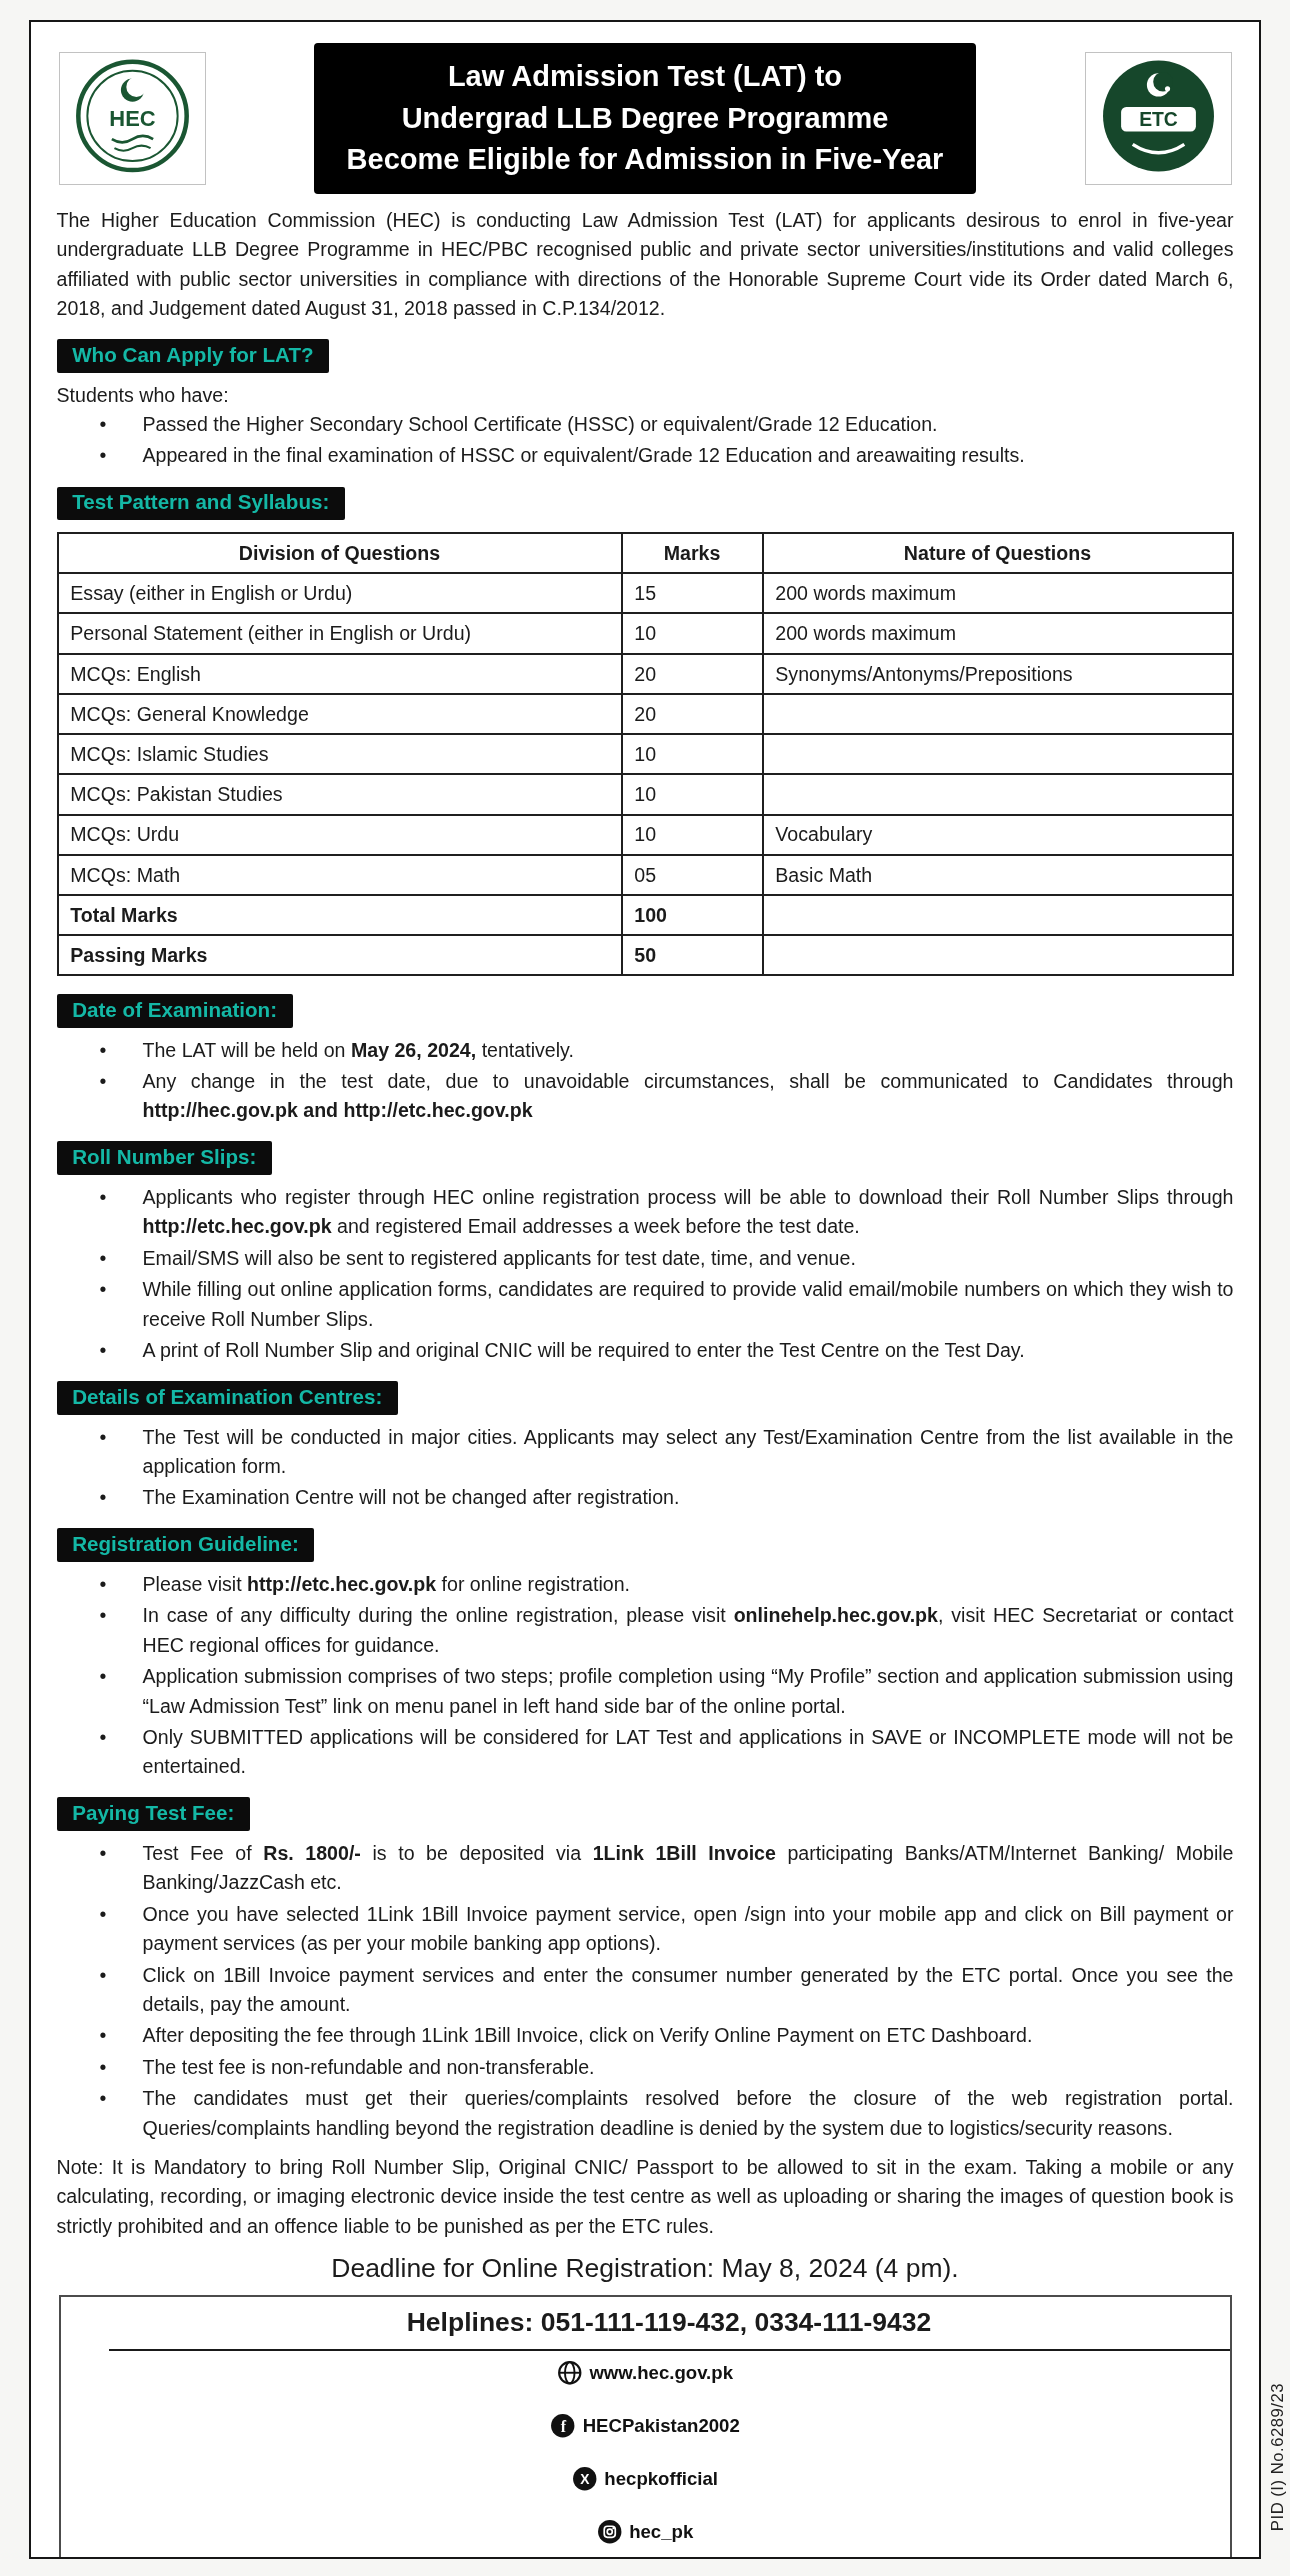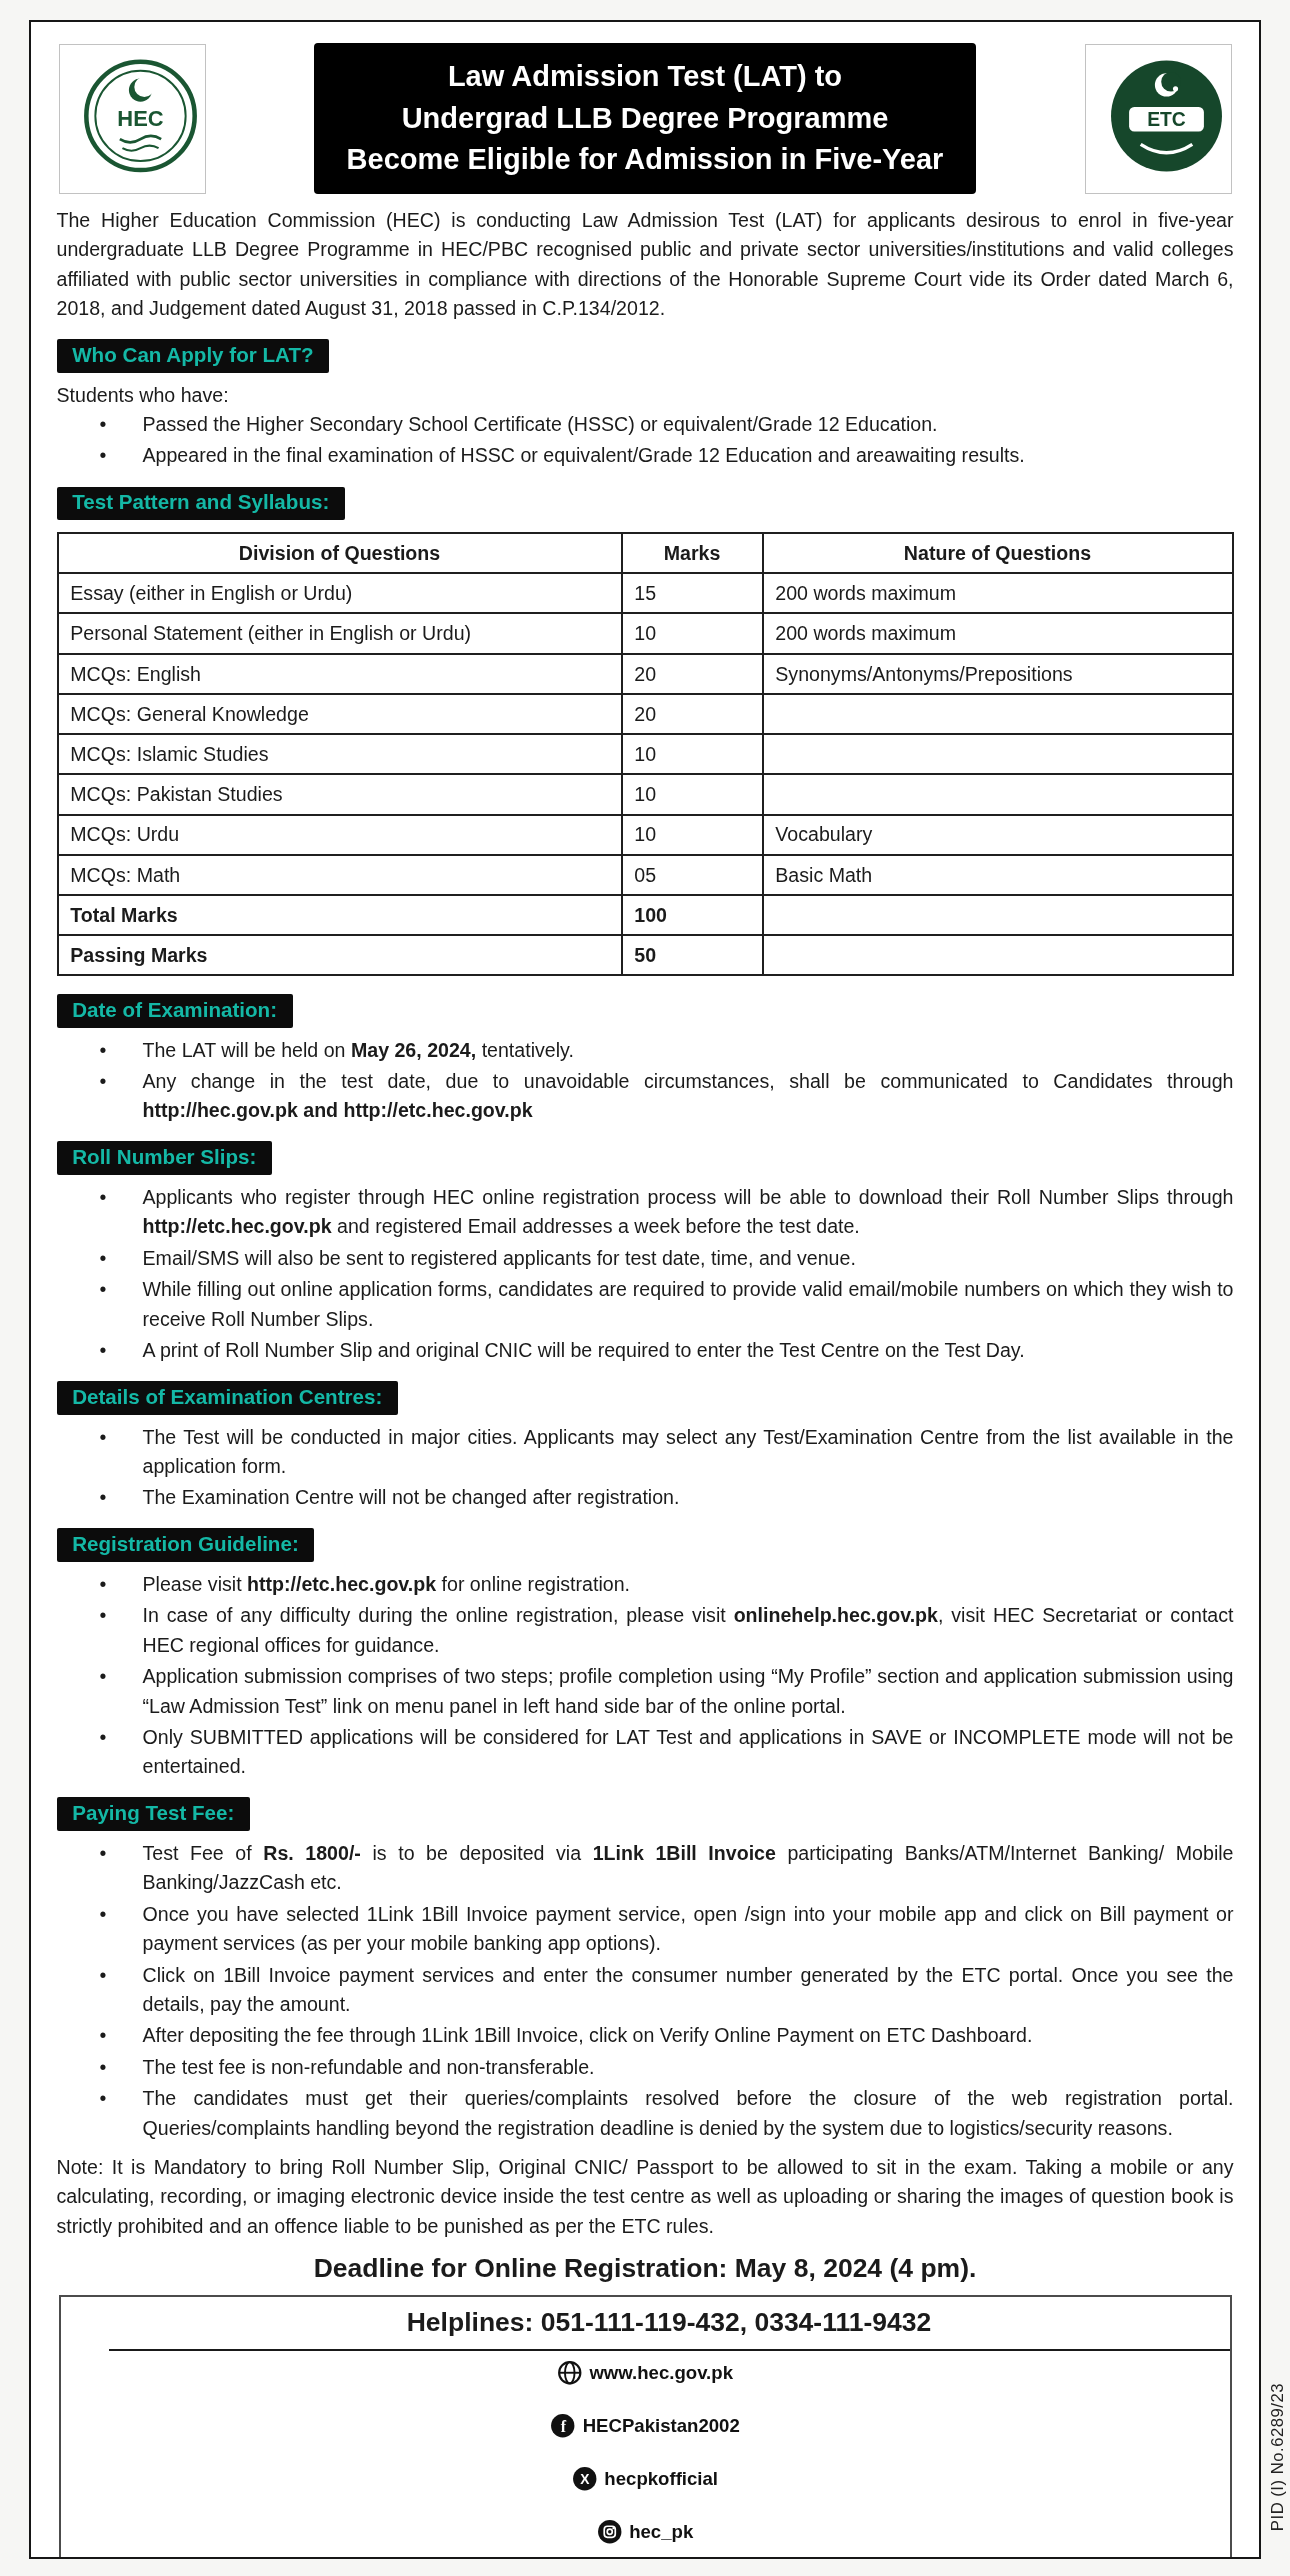--- a/index.html
+++ b/index.html
@@ -15,23 +15,23 @@
     position:absolute; left:29px; top:19.6px;
     width:1232px; height:2539px;
     background:#ffffff;
     border:2px solid #161616;
     padding:15.7px 25.5px 11.8px;
     overflow:hidden;
   }
   
   .hdr { display:flex; align-items:center; justify-content:space-between; margin:5.9px 2px 11.8px; }
   .logo-box {
-    width:147px; height:150px; background:#fff;
+    width:147px; height:133px; background:#fff;
     border:1px solid #c2c2c2;
-    display:flex; align-items:center; justify-content:flex-end; flex:none;
+    display:flex; align-items:center; justify-content:center; flex:none;
   }
   .logo-box svg { width:129px; height:147px; }
   .title-wrap { flex:1; display:flex; justify-content:center; }
   .titlebox {
     background:var(--title-bg,#000); color:#ffffff; text-align:center;
     font-weight:700; font-size:29px; line-height:1.44;
     padding:12.8px 33px; border-radius:3.9px; max-width:834px;
   }
   
   .intro { font-size:19.6px; line-height:1.5; text-align:justify; margin:3.9px 0 2px; }
@@ -50,21 +50,21 @@
   .pattern-table { width:100%; border-collapse:collapse; margin:3.9px 0 3.9px; }
   .pattern-table th, .pattern-table td {
     border:2px solid #1f1f1f; font-size:19.6px; padding:5.9px 11.8px; line-height:1.35;
   }
   .pattern-table th { text-align:center; font-weight:700; }
   .pattern-table td.c-left { text-align:left; }
   .pattern-table td.c-center { text-align:left; }
   .pattern-table tr.bold-row td { font-weight:700; }
   
   .note { font-size:19.6px; line-height:1.5; text-align:justify; margin:9.8px 0 7.8px; }
-  .deadline { text-align:center; font-weight:700; font-size:26.5px; margin:11.8px 0 11.8px; }
+  .deadline { text-align:center; font-weight:400; font-size:26.5px; margin:11.8px 0 11.8px; }
   
   .footerbox { border:2.9px solid #4c4c4c; margin:5.9px 2px 0; background:#fff; }
   .helplines {
     font-size:26.5px; font-weight:700; text-align:center;
     padding:9.8px 7.8px 10.8px; border-bottom:2px solid #1a1a1a;margin-left:48px;
   }
   .socialrow {
     display:flex; justify-content:center; align-items:center;
     gap:27.5px; padding:8.8px 7.8px 9.8px; font-size:18.6px;flex-direction:column;
   }

